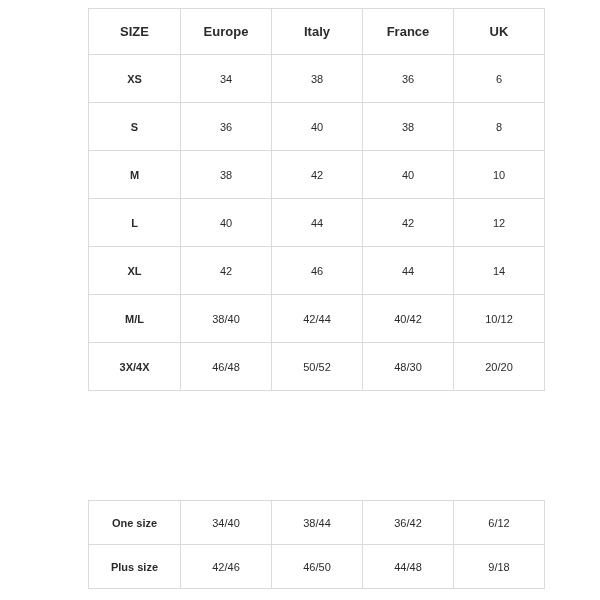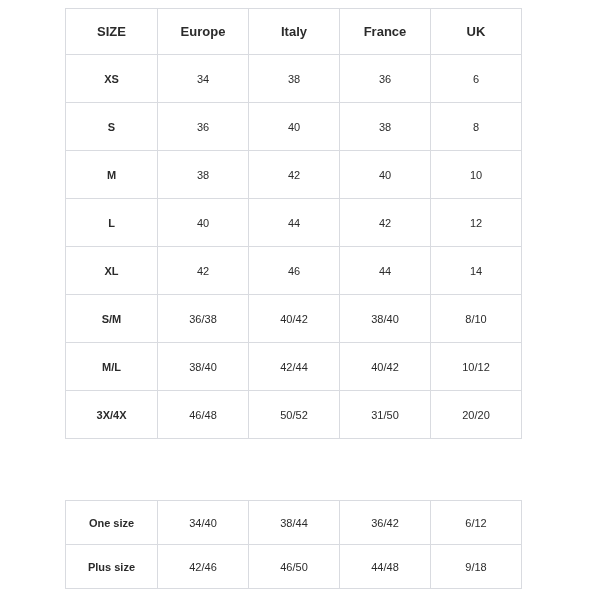--- a/index.html
+++ b/index.html
@@ -12,21 +12,21 @@
   }
   #root {
     width: 600px;
     height: 600px;
     position: relative;
     background: #ffffff;
     box-sizing: border-box;
   }
   .table-wrap {
     position: absolute;
-    left: 65px;
+    left: 88px;
     width: 456px;
   }
   #main-table-wrap { top: 8px; }
   #extra-table-wrap { top: 500px; }
 
   table {
     border-collapse: collapse;
     width: 456px;
     table-layout: fixed;
   }
@@ -111,38 +111,31 @@
           <td>12</td>
         </tr>
         <tr>
           <td class="rowhead">XL</td>
           <td>42</td>
           <td>46</td>
           <td>44</td>
           <td>14</td>
         </tr>
         <tr>
-          <td class="rowhead">S/M</td>
-          <td>36/38</td>
-          <td>40/42</td>
-          <td>38/40</td>
-          <td>8/10</td>
-        </tr>
-        <tr>
           <td class="rowhead">M/L</td>
           <td>38/40</td>
           <td>42/44</td>
           <td>40/42</td>
           <td>10/12</td>
         </tr>
         <tr>
           <td class="rowhead">3X/4X</td>
           <td>46/48</td>
           <td>50/52</td>
-          <td>31/50</td>
+          <td>48/30</td>
           <td>20/20</td>
         </tr>
       </tbody>
     </table>
   </div>
 
   <div class="table-wrap" id="extra-table-wrap">
     <table id="extra-table">
       <colgroup>
         <col class="c0">

